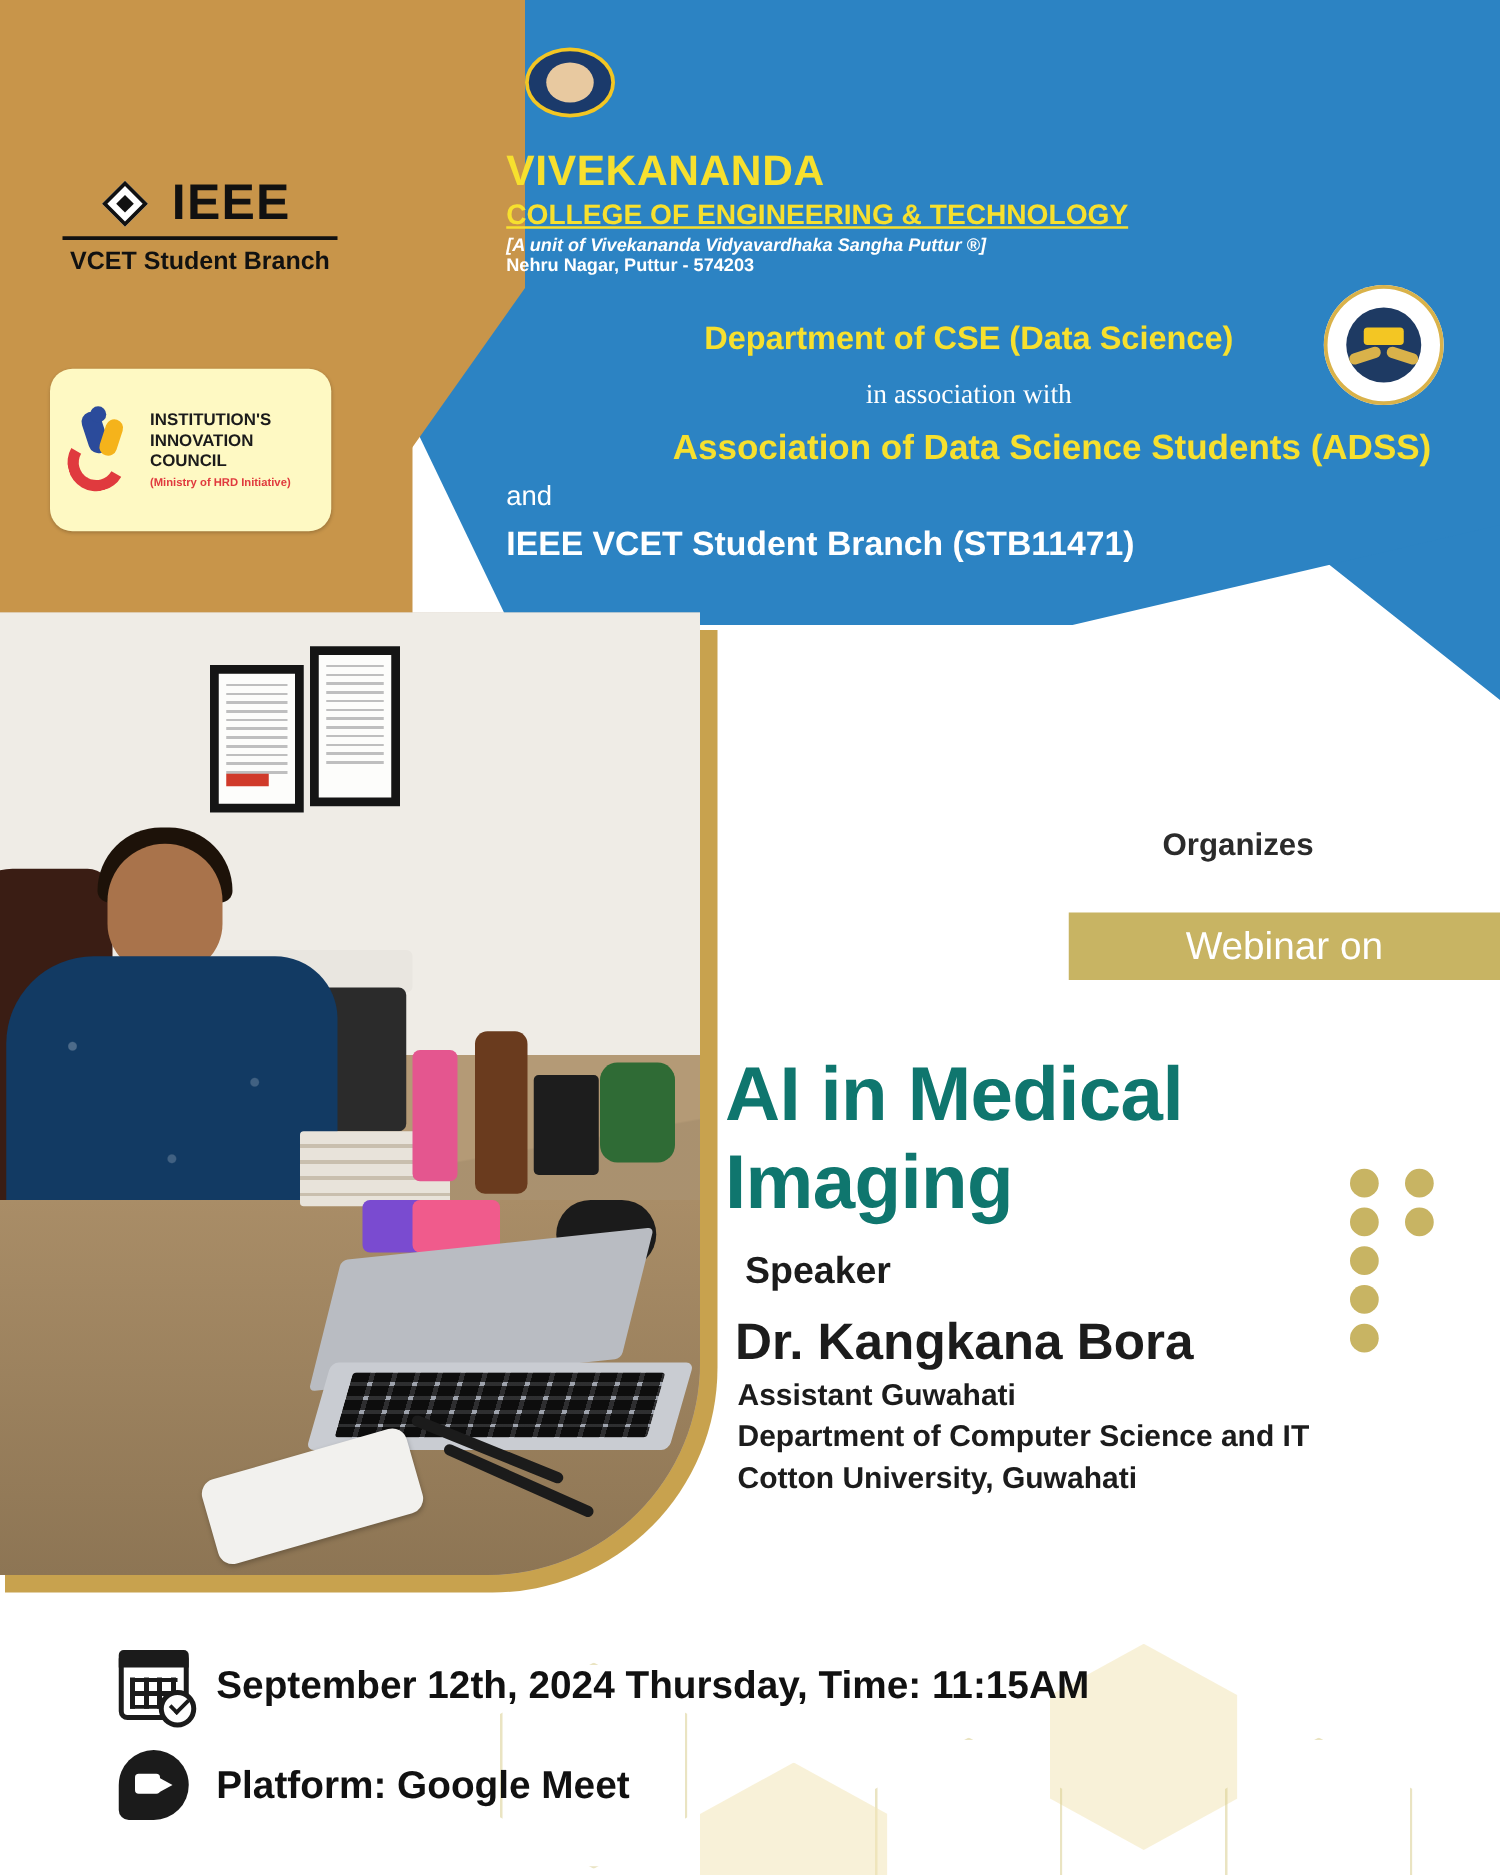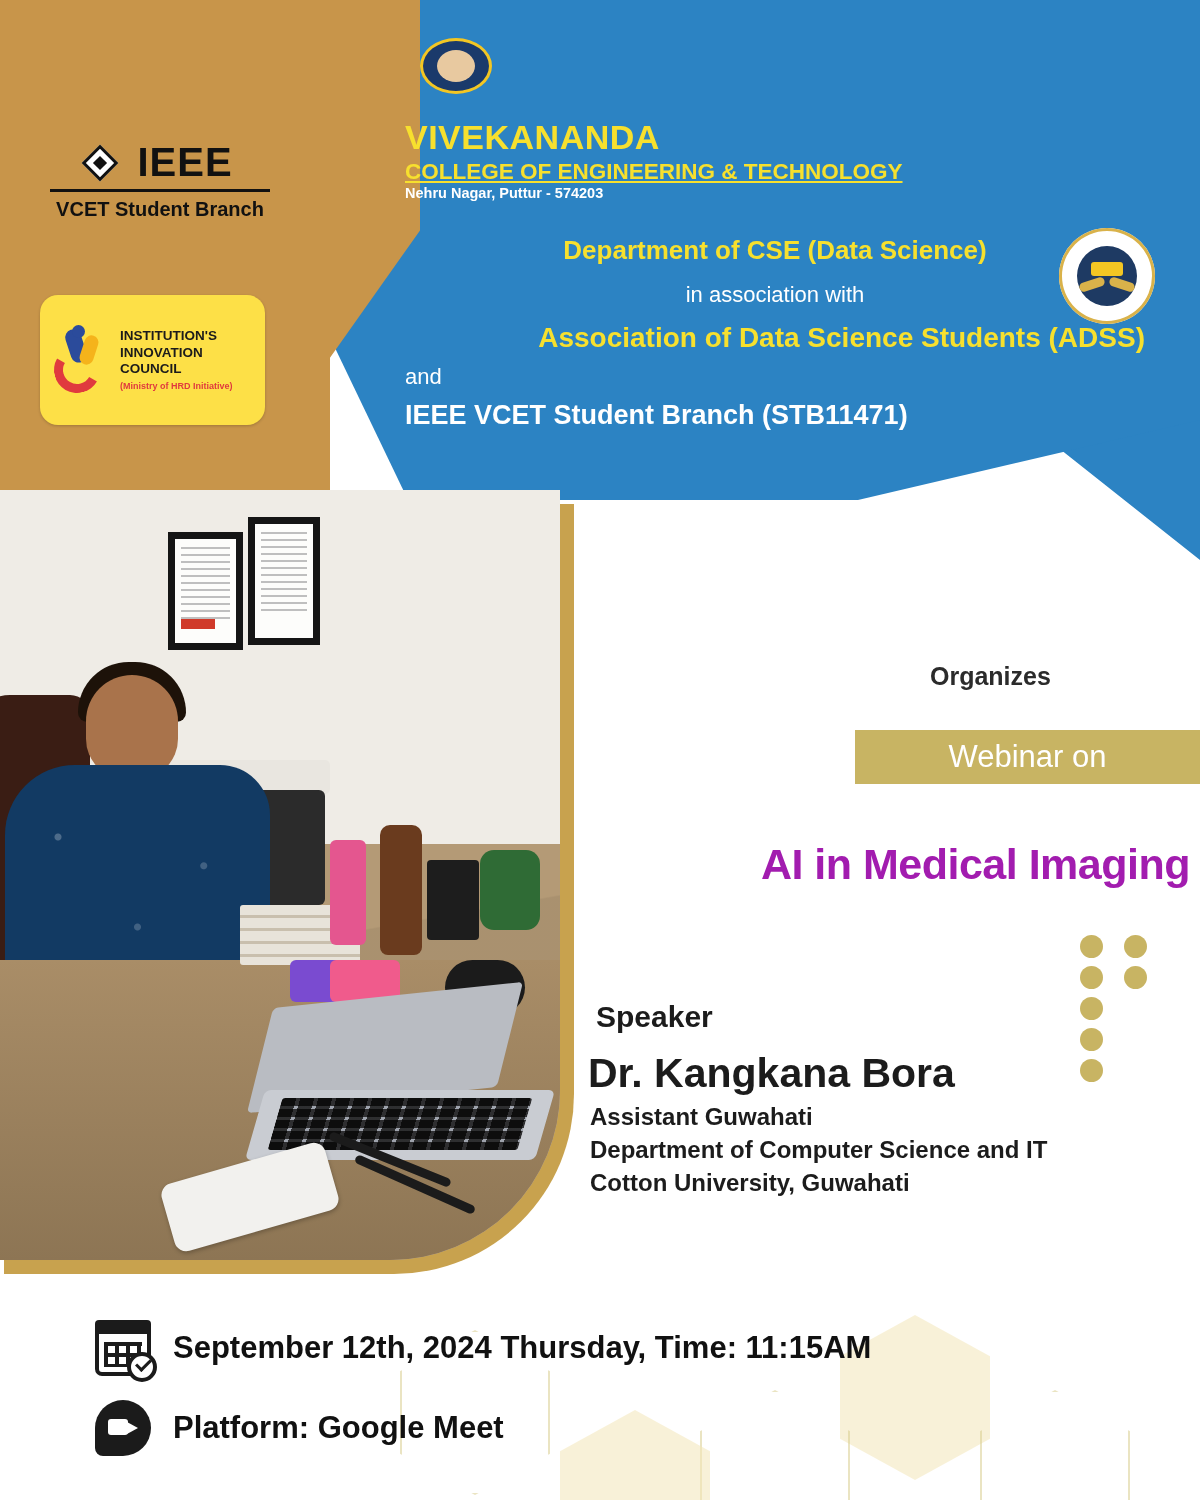--- a/index.html
+++ b/index.html
@@ -57,21 +57,21 @@
   }
   .ieee-diamond::after{
     content:""; position:absolute; left:5px; top:5px; width:10px; height:10px;
     background:#111;
   }
   .ieee-rule { height:3px; background:#111; margin:4px 10px 6px; }
   .ieee-sub { font-weight:bold; font-size:20px; color:#111; }
 
   .iic-logo {
     position:absolute; left:40px; top:295px;
-    width:225px; height:130px; background:#fde047; border-radius:18px;
+    width:225px; height:130px; background:#fef9c3; border-radius:18px;
     z-index:5; display:flex; align-items:center; gap:8px; padding:10px 12px;
     box-shadow:0 1px 3px rgba(0,0,0,.2);
   }
   .iic-mark { width:60px; height:70px; position:relative; flex:0 0 60px; }
   .iic-mark .c-red{
     position:absolute; left:2px; bottom:2px; width:46px; height:46px;
     border:9px solid #e03a3e; border-radius:50%;
     border-right-color:transparent; border-top-color:transparent;
     transform:rotate(-15deg);
   }
@@ -123,21 +123,21 @@
   .award-wing-r{ right:2px; transform:rotate(18deg);}
 
   
   .header-text { position:absolute; left:405px; top:118px; width:740px; z-index:7; }
   .clg-name { color:#f7e02e; font-weight:bold; font-size:34px; letter-spacing:.5px; }
   .clg-sub  { color:#f7e02e; font-weight:bold; font-size:22.5px; margin-top:2px;text-decoration:underline; }
   .clg-unit { color:#ffffff; font-weight:bold; font-size:14.5px; font-style:italic; margin-top:4px; }
   .clg-addr { color:#ffffff; font-weight:bold; font-size:14.5px; }
 
   .dept { color:#f7e02e; font-weight:bold; font-size:26px; text-align:center; margin-top:34px; }
-  .assoc-with { color:#ffffff; font-size:22px; text-align:center; margin-top:16px; }
+  .assoc-with { color:#ffffff; font-size:22px; text-align:center; margin-top:16px;font-family:Liberation Serif, serif; }
   .adss { color:#f7e02e; font-weight:bold; font-size:28px; text-align:right; margin-top:14px; }
   .and { color:#ffffff; font-size:22px; text-align:left; margin-top:10px; }
   .ieee-branch { color:#ffffff; font-weight:bold; font-size:27px; text-align:left; margin-top:10px; }
 
   
   .photo-wrap {
     position:absolute; left:-10px; top:490px;
     width:570px; height:770px;
     z-index:4;
     border-radius:0 0 170px 0;
@@ -261,21 +261,21 @@
     position:absolute; left:855px; top:730px; width:345px; height:54px;
     background:#c8b463; z-index:5;
   }
   .webinar-on {
     position:absolute; left:855px; top:730px; width:345px; height:54px;
     display:flex; align-items:center; justify-content:center;
     color:#ffffff; font-size:31px; z-index:6;
   }
   .title {
     position:absolute; left:580px; top:840px; width:610px; z-index:6;
-    font-size:43px; font-weight:bold; color:#a21caf; letter-spacing:-.5px;text-align:right;
+    font-size:61px; font-weight:bold; color:#0f766e; letter-spacing:-.5px;
   }
   .speaker-label {
     position:absolute; left:596px; top:1000px; z-index:6;
     font-size:30px; font-weight:bold; color:#1c1c1c;
   }
   .speaker-name {
     position:absolute; left:588px; top:1050px; z-index:6;
     font-size:41px; font-weight:bold; color:#1c1c1c;
   }
   .speaker-role {
@@ -393,20 +393,21 @@
 <div class="award-logo">
   <div class="award-inner">
       <span class="award-wing-l"></span>
       <span class="award-wing-r"></span>
     </div>
 </div>
 
 <div class="header-text">
   <div class="clg-name">VIVEKANANDA</div>
   <div class="clg-sub">COLLEGE OF ENGINEERING &amp; TECHNOLOGY</div>
+  <div class="clg-unit">[A unit of Vivekananda Vidyavardhaka Sangha Puttur ®]</div>
   <div class="clg-addr">Nehru Nagar, Puttur - 574203</div>
   <div class="dept">Department of CSE (Data Science)</div>
   <div class="assoc-with">in association with</div>
   <div class="adss">Association of Data Science Students (ADSS)</div>
   <div class="and">and</div>
   <div class="ieee-branch">IEEE  VCET Student  Branch (STB11471)</div>
 </div>
 
 <div class="photo-border"></div>
 <div class="photo-wrap">

